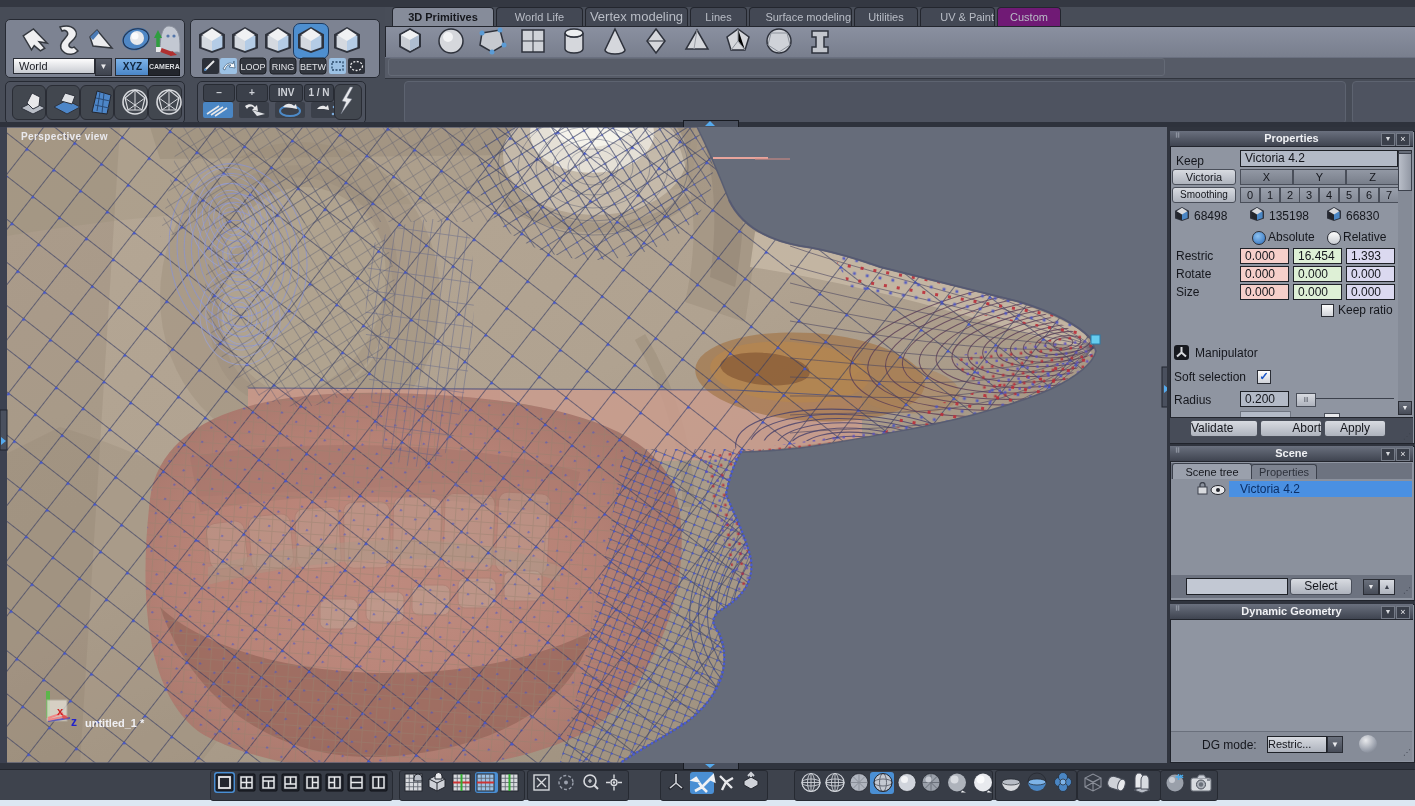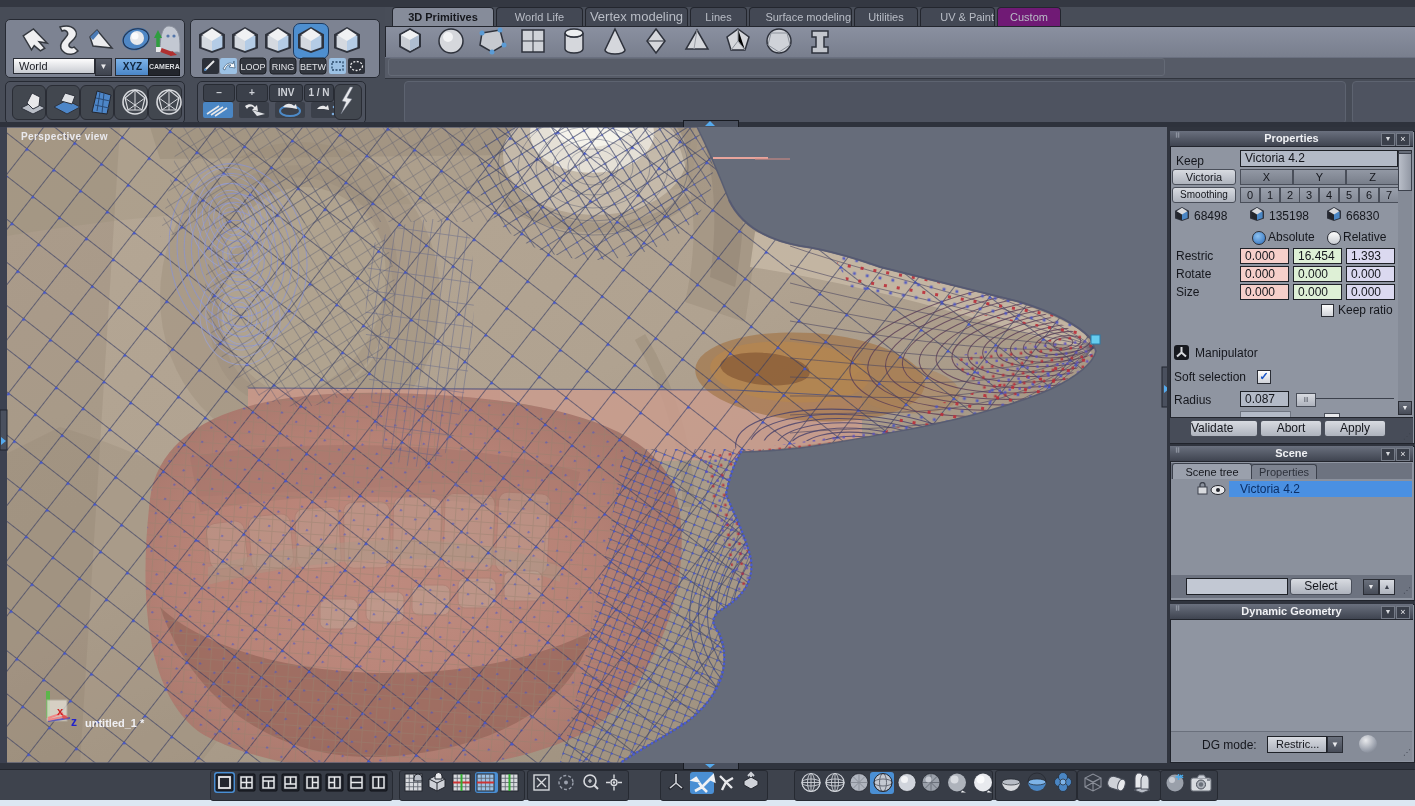--- a/index.html
+++ b/index.html
@@ -526,30 +526,30 @@
 <div style="position:absolute;left:154px;top:177px;width:11px;height:11px;background:linear-gradient(#fdfdfd,#d0d3d9);border:1px solid #2a2d35"></div>
 <div style="position:absolute;left:171px;top:176px;color:#15171d;font-size:12px">Keep ratio</div>
 <div style="position:absolute;left:7px;top:218px;width:15px;height:15px;background:#17191f;border-radius:3px"></div>
 <svg width="15" height="15" style="position:absolute;left:7px;top:218px">
       <path d="M7.5,7.5 L7.5,2 M7.5,7.5 L3,11.5 M7.5,7.5 L12,11.5" stroke="#d8dade" stroke-width="2"></path>
     </svg>
 <div style="position:absolute;left:28px;top:219px;color:#15171d;font-size:12px">Manipulator</div>
 <div style="position:absolute;left:7px;top:243px;color:#15171d;font-size:12px">Soft selection</div>
 <div style="position:absolute;left:90px;top:243px;width:12px;height:12px;background:linear-gradient(#fdfdfd,#d0d3d9);border:1px solid #2a2d35;color:#1a56c8;font-size:11px;font-weight:bold;line-height:11px;text-align:center">✓</div>
 <div style="position:absolute;left:7px;top:266px;color:#15171d;font-size:12px">Radius</div>
-<div style="position:absolute;left:73px;top:264px;width:49px;height:16px;background:#b3bac7;border:1px solid #1e2127;box-sizing:border-box;color:#14161c;font-size:12px;line-height:14px;padding-left:4px;text-align:left;overflow:hidden">0.087</div>
+<div style="position:absolute;left:73px;top:264px;width:49px;height:16px;background:#b3bac7;border:1px solid #1e2127;box-sizing:border-box;color:#14161c;font-size:12px;line-height:14px;padding-left:4px;text-align:left;overflow:hidden">0.200</div>
 <div style="position:absolute;left:129px;top:266px;width:18px;height:12px;background:linear-gradient(#d8dbe1,#aeb3bd);border:1px solid #4a4f5a;font-size:6px;color:#3c414c;text-align:center;line-height:11px">|||</div>
 <div style="position:absolute;left:149px;top:271px;width:78px;height:1px;background:#3c414c"></div>
 <div style="position:absolute;left:7px;top:284px;width:224px;height:6px;overflow:hidden">
       <div style="position:absolute;left:66px;top:0;width:49px;height:16px;background:#b3bac7;border:1px solid #6f7581"></div>
       <div style="position:absolute;left:150px;top:2px;width:14px;height:10px;background:#e8e9ec;border:1px solid #4a4f5a"></div>
     </div>
 <div style="position:absolute;left:3px;top:290px;width:243px;height:25px;background:#474c58;border-top:1px solid #23262e"></div>
 <div style="position:absolute;left:23px;top:293px;width:68px;height:17px;background:linear-gradient(#d8dbe1,#aeb3bd);border:1px solid #4a4f5a;border-radius:3px;box-sizing:border-box;color:#14161c;font-size:12px;line-height:15px">Validate</div>
-<div style="position:absolute;left:93px;top:293px;width:62px;height:17px;background:linear-gradient(#d8dbe1,#aeb3bd);border:1px solid #4a4f5a;border-radius:3px;box-sizing:border-box;color:#14161c;font-size:12px;text-align:center;line-height:15px">Abort</div>
+<div style="position:absolute;left:93px;top:293px;width:62px;height:17px;background:linear-gradient(#d8dbe1,#aeb3bd);border:1px solid #4a4f5a;border-radius:3px;box-sizing:border-box;color:#14161c;font-size:12px;text-align:right;line-height:15px">Abort</div>
 <div style="position:absolute;left:157px;top:293px;width:62px;height:17px;background:linear-gradient(#d8dbe1,#aeb3bd);border:1px solid #4a4f5a;border-radius:3px;box-sizing:border-box;color:#14161c;font-size:12px;text-align:center;line-height:15px">Apply</div>
 <div style="position:absolute;left:231px;top:23px;width:14px;height:265px;background:#858b97"></div>
 <div style="position:absolute;left:231px;top:23px;width:14px;height:14px;background:linear-gradient(#6a707c,#474c58);border:1px solid #2a2d35;box-sizing:border-box;color:#e8e9ec;font-size:7px;text-align:center;line-height:12px">▲</div>
 <div style="position:absolute;left:231px;top:274px;width:14px;height:14px;background:linear-gradient(#6a707c,#474c58);border:1px solid #2a2d35;box-sizing:border-box;color:#e8e9ec;font-size:7px;text-align:center;line-height:12px">▼</div>
 <div style="position:absolute;left:231px;top:26px;width:14px;height:38px;background:linear-gradient(90deg,#b9bec8,#9298a4);border:1px solid #3c414c;box-sizing:border-box"></div>
 <div style="position:absolute;left:3px;top:319px;width:243px;height:153px;background:#8f95a1;border:1px solid #20232b"></div>
 <div style="position:absolute;left:3px;top:319px;width:243px;height:15px;background:linear-gradient(#6a707e,#3f4450);border-bottom:1px solid #22252d;color:#f0f1f4;font-size:11px;font-weight:bold;text-align:center;line-height:15px">Scene<span style="position:absolute;left:3px;top:3px;width:8px;height:9px;color:#9aa0ac;font-size:7px;letter-spacing:-1px;line-height:3px">⠿</span><span style="position:absolute;right:18px;top:2px;width:12px;height:11px;background:#3a3f4a;border:1px solid #757b87;color:#d8dade;font-size:7px;line-height:10px;font-weight:normal">▼</span><span style="position:absolute;right:3px;top:2px;width:12px;height:11px;background:#3a3f4a;border:1px solid #757b87;color:#e8e9ec;font-size:9px;line-height:10px;font-weight:normal">×</span></div>
 <div style="position:absolute;left:4px;top:336px;width:241px;height:16px;background:#6d7380"></div>
 <div style="position:absolute;left:5px;top:336px;width:78px;height:16px;background:#9aa0ac;border:1px solid #3c414c;border-bottom:none;border-radius:3px 3px 0 0;color:#15171d;font-size:11px;text-align:center;line-height:16px">Scene tree</div>
 <div style="position:absolute;left:84px;top:337px;width:64px;height:15px;background:#7d8390;border:1px solid #3c414c;border-bottom:none;border-radius:3px 3px 0 0;color:#2e323c;font-size:11px;text-align:center;line-height:15px">Properties</div>
@@ -564,21 +564,21 @@
 <div style="position:absolute;left:73px;top:355px;color:#0c2f66;font-size:12px">Victoria 4.2</div>
 <div style="position:absolute;left:4px;top:448px;width:241px;height:23px;background:#6d7380"></div>
 <div style="position:absolute;left:19px;top:451px;width:102px;height:17px;background:#c2c8d3;border:1px solid #1e2127;box-sizing:border-box;color:#14161c;font-size:12px;line-height:15px;padding-left:4px;text-align:left;overflow:hidden"></div>
 <div style="position:absolute;left:123px;top:451px;width:62px;height:17px;background:linear-gradient(#d8dbe1,#aeb3bd);border:1px solid #4a4f5a;border-radius:3px;box-sizing:border-box;color:#14161c;font-size:12px;text-align:center;line-height:15px">Select</div>
 <div style="position:absolute;left:196px;top:452px;width:14px;height:14px;background:linear-gradient(#6a707c,#474c58);border:1px solid #2a2d35;color:#e8e9ec;font-size:7px;text-align:center;line-height:13px">▼</div>
 <div style="position:absolute;left:212px;top:452px;width:14px;height:14px;background:linear-gradient(#d8dbe1,#aeb3bd);border:1px solid #2a2d35;color:#3c414c;font-size:7px;text-align:center;line-height:13px">▲</div>
 <div style="position:absolute;left:3px;top:477px;width:243px;height:157px;background:#8f95a1;border:1px solid #20232b"></div>
 <div style="position:absolute;left:3px;top:477px;width:243px;height:15px;background:linear-gradient(#6a707e,#3f4450);border-bottom:1px solid #22252d;color:#f0f1f4;font-size:11px;font-weight:bold;text-align:center;line-height:15px">Dynamic Geometry<span style="position:absolute;left:3px;top:3px;width:8px;height:9px;color:#9aa0ac;font-size:7px;letter-spacing:-1px;line-height:3px">⠿</span><span style="position:absolute;right:18px;top:2px;width:12px;height:11px;background:#3a3f4a;border:1px solid #757b87;color:#d8dade;font-size:7px;line-height:10px;font-weight:normal">▼</span><span style="position:absolute;right:3px;top:2px;width:12px;height:11px;background:#3a3f4a;border:1px solid #757b87;color:#e8e9ec;font-size:9px;line-height:10px;font-weight:normal">×</span></div>
 <div style="position:absolute;left:4px;top:604px;width:241px;height:29px;background:#81879314;background:#868c98;border-top:1px solid #6a707c"></div>
 <div style="position:absolute;left:35px;top:611px;color:#15171d;font-size:12px">DG mode:</div>
-<div style="position:absolute;left:100px;top:609px;width:60px;height:17px;background:linear-gradient(#d8dbe1,#aeb3bd);border:1px solid #1e2127;box-sizing:border-box;color:#14161c;font-size:11px;line-height:15px;padding-left:8px;text-align:left;overflow:hidden">Restric...</div>
+<div style="position:absolute;left:100px;top:609px;width:60px;height:17px;background:linear-gradient(#d8dbe1,#aeb3bd);border:1px solid #1e2127;box-sizing:border-box;color:#14161c;font-size:11px;line-height:15px;padding-left:0;text-align:left;overflow:hidden">Restric...</div>
 <div style="position:absolute;left:160px;top:609px;width:16px;height:17px;background:linear-gradient(#6a707c,#474c58);border:1px solid #2a2d35;box-sizing:border-box;color:#e8e9ec;font-size:8px;text-align:center;line-height:15px">▼</div>
 <div style="position:absolute;left:192px;top:608px;width:18px;height:18px;border-radius:50%;background:radial-gradient(circle at 38% 30%,#e8e9ec,#9aa0ac 60%,#6a707c)"></div>
 <div style="position:absolute;left:236px;top:306px;width:8px;height:8px;color:#3c414c;font-size:8px;line-height:8px">⋰</div>
 <div style="position:absolute;left:236px;top:460px;width:8px;height:8px;color:#3c414c;font-size:8px;line-height:8px">⋰</div>
 <div style="position:absolute;left:236px;top:622px;width:8px;height:8px;color:#3c414c;font-size:8px;line-height:8px">⋰</div>
 </div>
 <div style="position:absolute;left:0;top:763px;width:1415px;height:43px;background:#3e434d">
 <div style="position:absolute;left:0;top:0;width:1415px;height:6px;background:#30343e;border-bottom:1px solid #23262e"></div>
 <div style="position:absolute;left:683px;top:0;width:54px;height:6px;background:#4a505e;border:1px solid #181b22;border-top:none"></div>
 <svg width="54" height="6" style="position:absolute;left:683px;top:0">

